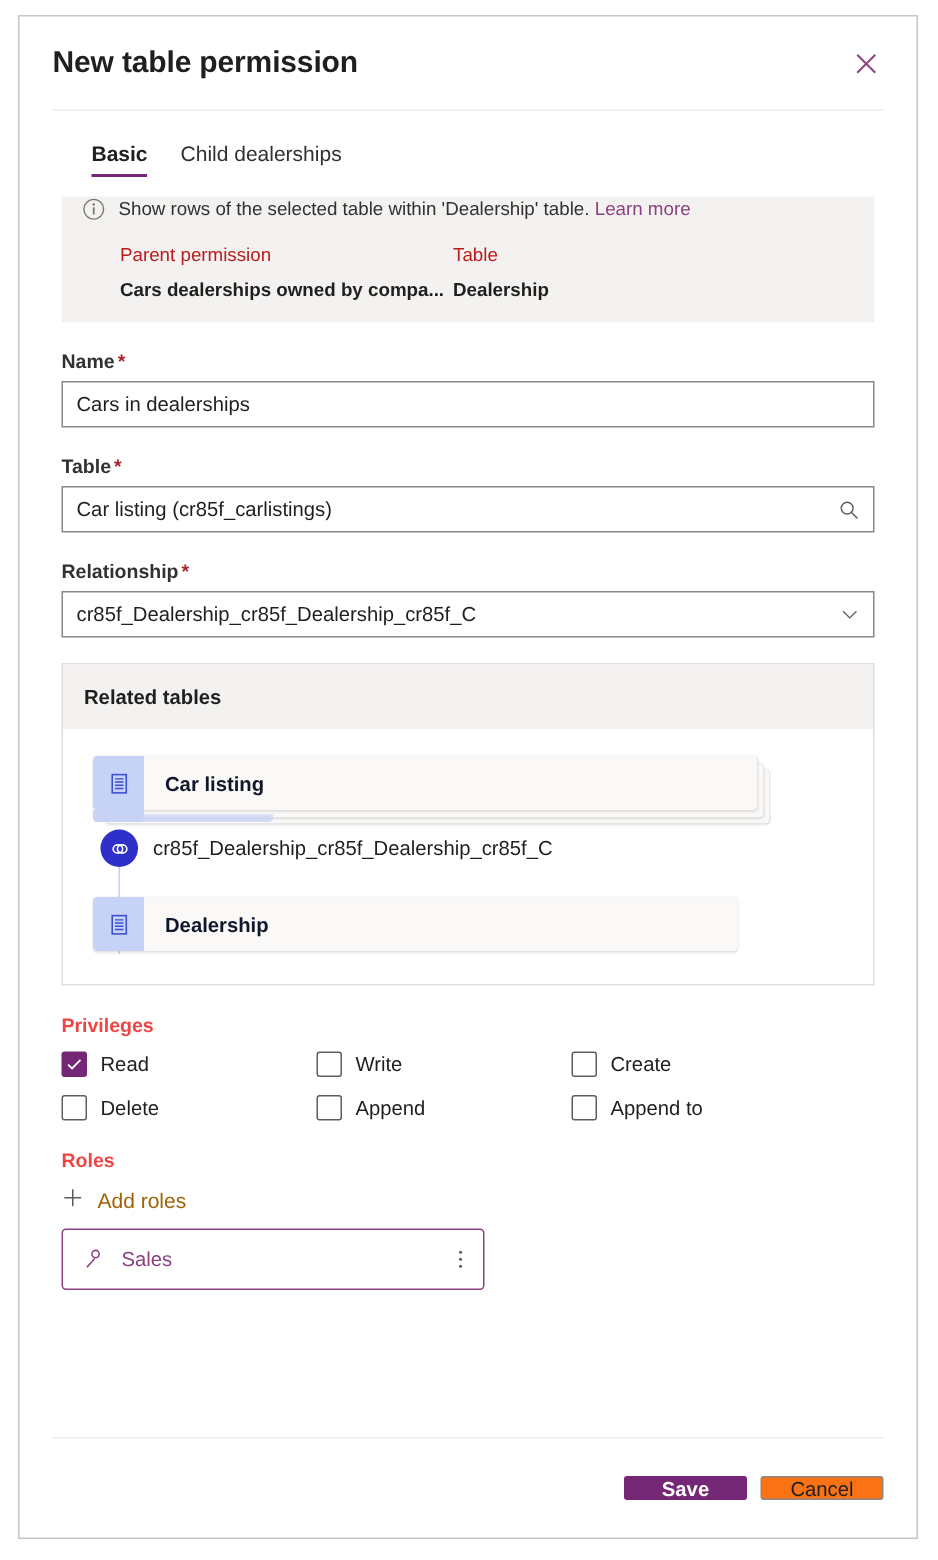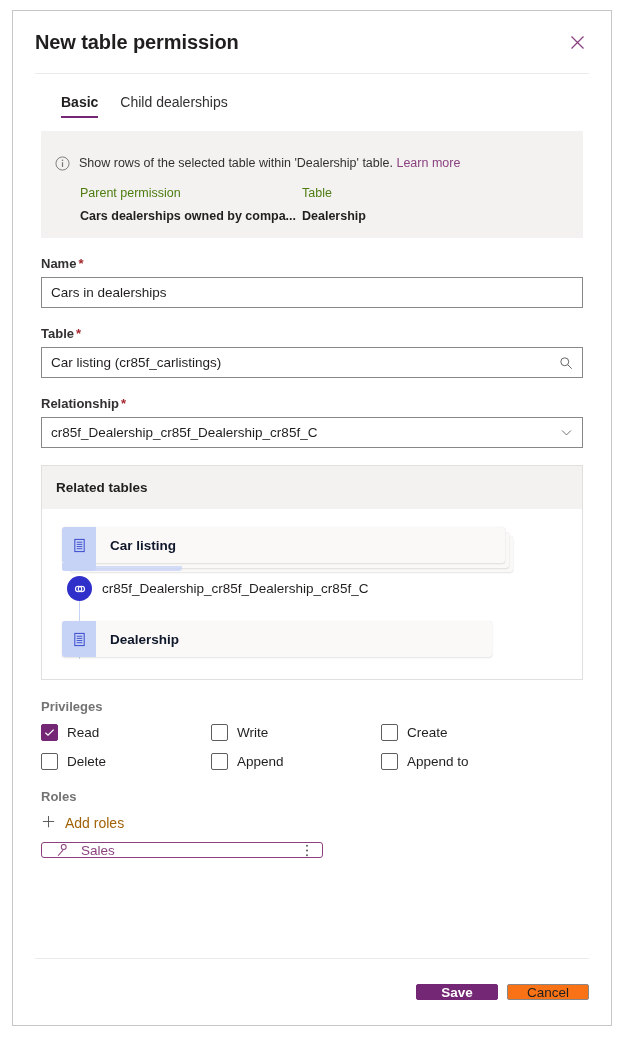--- a/index.html
+++ b/index.html
@@ -99,21 +99,21 @@
   .dlg-body {
     flex: 1 1 auto;
     padding: 13px 28px 0 28px;
     box-sizing: border-box;
     overflow: hidden;
   }
 
   
   .info-banner {
     background: #f3f2f1;
-    padding: 24px 14px 14px 14px;
+    padding: 0 14px 14px 14px;
     box-sizing: border-box;
   }
   .info-line1 {
     display: flex;
     align-items: flex-start;
     gap: 9px;
   }
   .info-icon { flex: 0 0 auto; margin-top: 1px; }
   .info-text {
     font-size: 12.5px;
@@ -126,21 +126,21 @@
     cursor: pointer;
   }
   .info-grid {
     margin: 10px 0 0 25px;
     display: grid;
     grid-template-columns: 222px auto;
     row-gap: 7px;
   }
   .info-col-head {
     font-size: 12.5px;
-    color: #4d7c0f;
+    color: #b91c1c;
     line-height: 16px;
   }
   .info-col-val {
     font-size: 12.5px;
     color: #201f1e;
     font-weight: 700;
     line-height: 16px;
     white-space: nowrap;
     overflow: hidden;
     text-overflow: ellipsis;
@@ -278,21 +278,21 @@
   }
   .rel-label {
     font-size: 13.5px;
     color: #201f1e;
   }
 
   
   .section-label {
     font-size: 13px;
     font-weight: 600;
-    color: #737373;
+    color: #ef4444;
     margin: 18px 0 9px 0;
     line-height: 17px;
   }
   .priv-grid {
     display: grid;
     grid-template-columns: 170px 170px auto;
     row-gap: 12px;
   }
   .cb-row {
     display: flex;
@@ -335,21 +335,21 @@
     line-height: 14px;
     width: 15px;
     text-align: center;
   }
   .add-roles-label {
     font-size: 14px;
     color: #a16207;
   }
   .role-chip {
     width: 282px;
-    height: 16px;
+    height: 41px;
     box-sizing: border-box;
     border: 1px solid #8b417f;
     border-radius: 3px;
     display: flex;
     align-items: center;
     padding: 0 10px 0 13px;
     cursor: pointer;
   }
   .role-chip .person-icon { flex: 0 0 auto; display: flex; align-items: center; }
   .role-chip .role-name {

